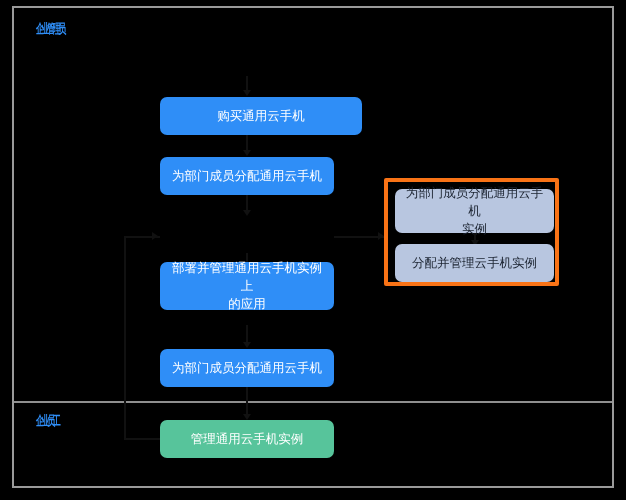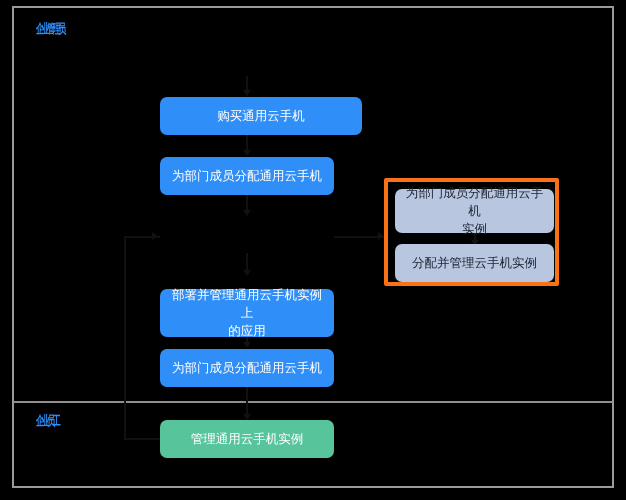--- a/index.html
+++ b/index.html
@@ -160,21 +160,21 @@
   <div class="conn conn-v" style="left:124px; top:236px; height:204px;"></div>
   <div class="conn conn-h" style="left:124px; top:236px; width:36px;"></div>
   <div class="arrow-right" style="left:152px; top:232px;"></div>
 
 
   <div class="node blue" style="left:160px; top:97px; width:202px; height:38px;">购买通用云手机</div>
 
   <div class="node blue" style="left:160px; top:157px; width:174px; height:38px;">为部门成员分配通用云手机</div>
 
 
-  <div class="node blue" style="left:160px; top:289px; width:174px; height:48px;">部署并管理通用云手机实例上
+  <div class="node blue" style="left:160px; top:262px; width:174px; height:48px;">部署并管理通用云手机实例上
 的应用</div>
 
   <div class="node blue" style="left:160px; top:349px; width:174px; height:38px;">为部门成员分配通用云手机</div>
 
   <div class="node green" style="left:160px; top:420px; width:174px; height:38px;">管理通用云手机实例</div>
 
   <div class="group-box" style="left:384px; top:178px; width:175px; height:108px;">
 
     <div class="subnode" style="left:7px; top:7px; width:159px; height:44px;">为部门成员分配通用云手机
 实例</div>

